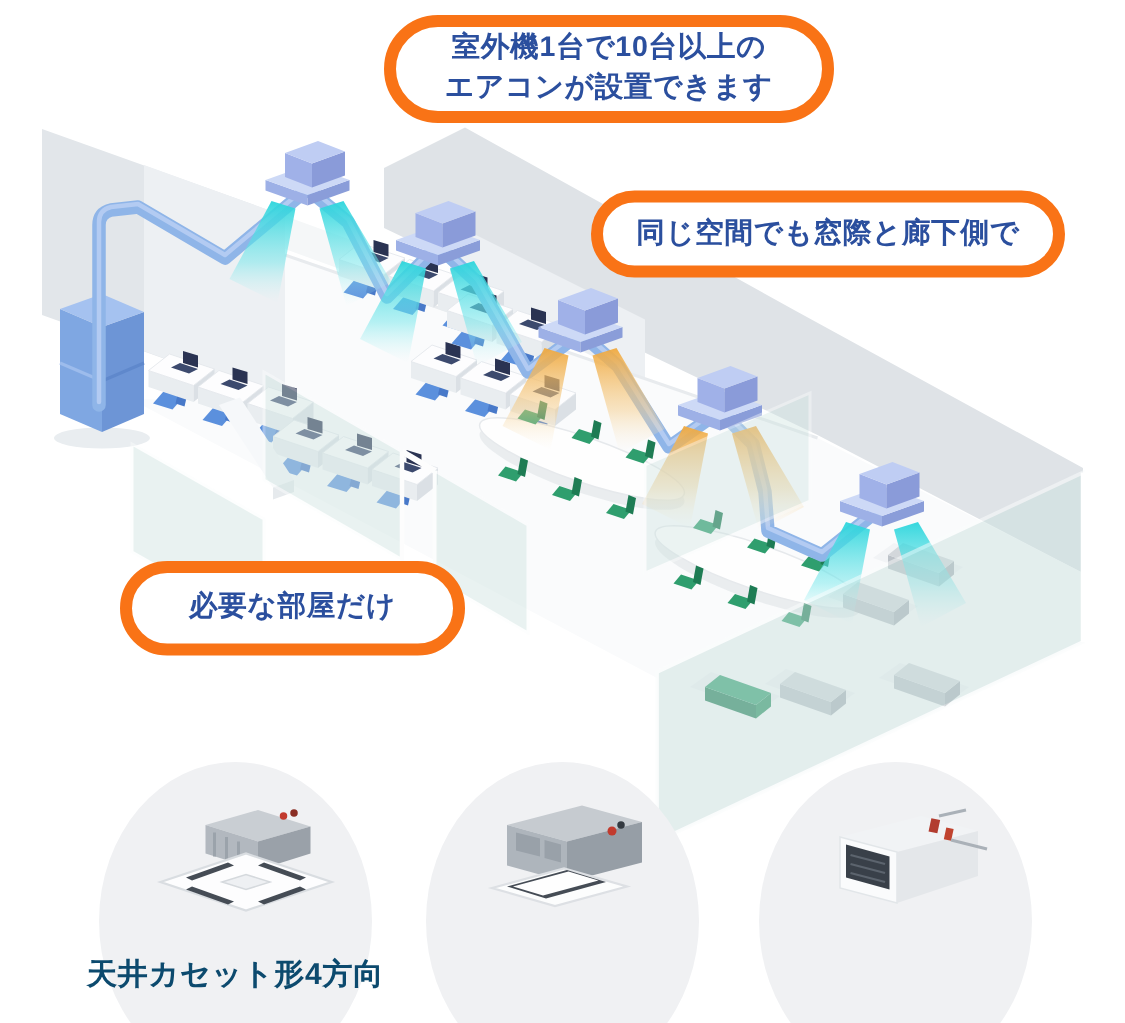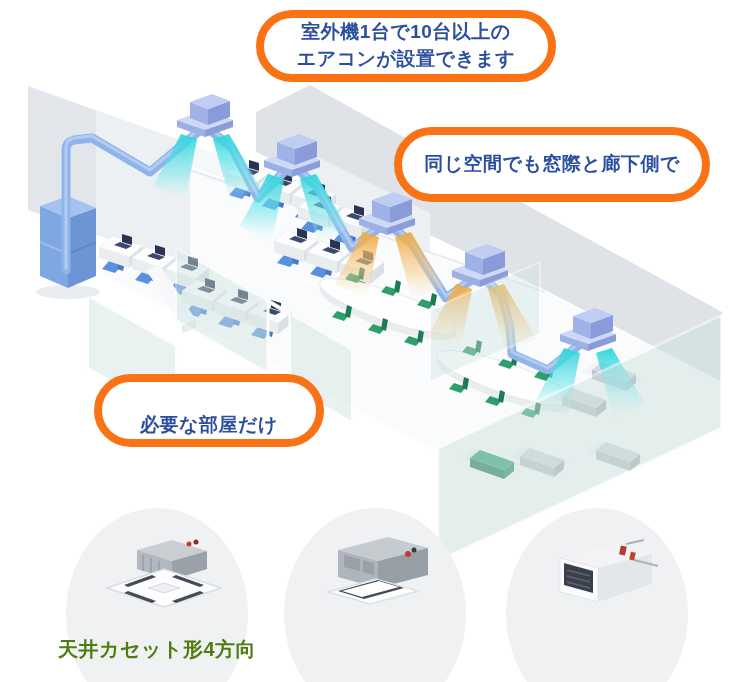--- a/index.html
+++ b/index.html
@@ -6,29 +6,29 @@
   .stage{position:relative;width:750px;height:682px;background:#fff;overflow:hidden;
          font-family:"Liberation Sans","DejaVu Sans",sans-serif;}
   .scene{position:absolute;left:0;top:0;z-index:1;}
   
   .callout{position:absolute;z-index:4;box-sizing:border-box;background:#fff;
            border:8px solid #f97316;border-radius:999px;color:#2b4f9e;
            display:flex;flex-direction:column;align-items:center;justify-content:center;
            font-weight:bold;font-size:19px;line-height:1.42;text-align:center;letter-spacing:.5px;}
   .callout span{display:block;white-space:nowrap;}
   #callout-top{left:256px;top:10px;width:300px;height:72px;}
-  #callout-mid{left:394px;top:127px;width:316px;height:75px;}
-  #callout-left{left:94px;top:374px;width:230px;height:73px;justify-content:flex-end;}
+  #callout-mid{left:394px;top:127px;width:316px;height:58px;}
+  #callout-left{left:80px;top:374px;width:230px;height:63px;}
   
   .product{position:absolute;z-index:2;width:182px;height:212px;}
   .product .disc{position:absolute;left:0;top:0;width:182px;height:212px;border-radius:50%;
                  background:#f0f1f3;}
   .product svg{position:absolute;left:16px;top:22px;}
   .product-label{position:absolute;z-index:3;left:-29px;top:128px;width:240px;text-align:center;
-                 font-weight:bold;font-size:20px;color:#4d7c0f;letter-spacing:.5px;white-space:nowrap;}
+                 font-weight:bold;font-size:20px;color:#0c4a6e;letter-spacing:.5px;white-space:nowrap;}
   #product-1{left:66px;top:508px;}
   #product-2{left:284px;top:508px;}
   #product-3{left:506px;top:508px;}
 </style>
 </head>
 <body>
 
 <div class="stage">
 
   <svg class="scene" width="750" height="682" viewBox="0 0 750 682">

